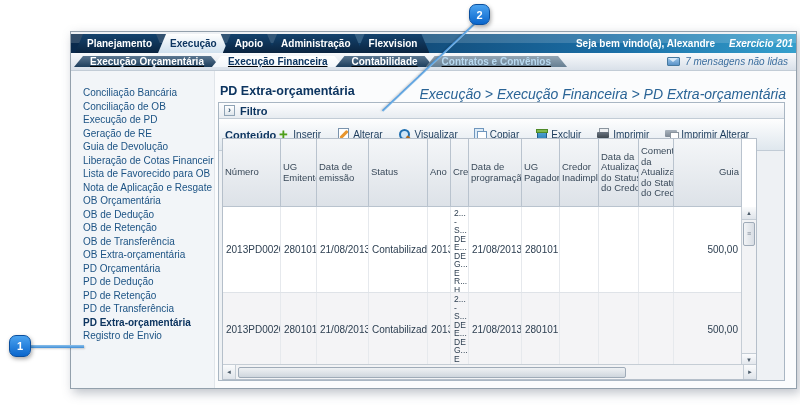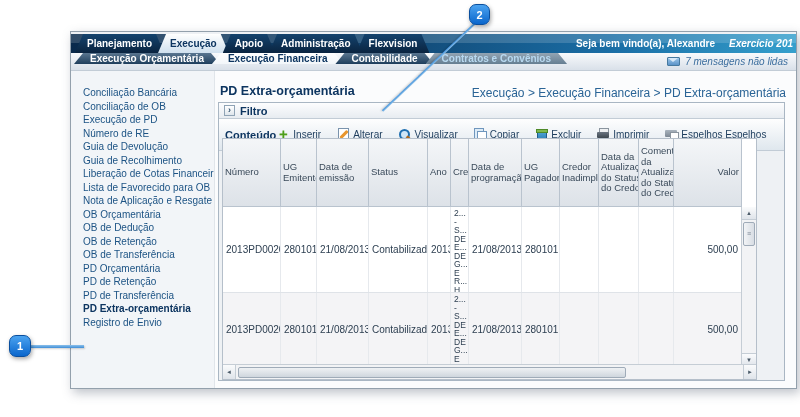--- a/index.html
+++ b/index.html
@@ -22,21 +22,21 @@
              background:linear-gradient(180deg,#14436e,#0a2440); }
   .top-tab:first-child { margin-left:4px; }
   .top-tab.active { background:linear-gradient(180deg,#ffffff,#cfe0ee); color:#0d3560; }
   .top-right { margin-left:auto; position:relative; z-index:1; display:flex; align-items:center; gap:14px; padding-right:3px;text-align:center; }
   .welcome { color:#fff; font-size:10px; font-weight:bold; white-space:nowrap; }
   .exercise { color:#fff; font-size:10px; font-weight:bold; font-style:italic; white-space:nowrap; }
 
   
   .tabrow2 { position:absolute; left:0; top:21px; right:0; height:18px; display:flex; align-items:stretch;
              background:linear-gradient(180deg,#f8fafc,#d9e0e9); border-bottom:1px solid #c2ccd6; }
-  .mod-tabs { display:flex; align-items:flex-start; }
+  .mod-tabs { display:flex; align-items:center;text-decoration:underline; }
   .mod-tab { margin-left:-8px; padding:0 16px; display:flex; align-items:center; white-space:nowrap;
              font-size:10px; font-weight:bold; cursor:pointer;
              clip-path:polygon(9px 0, calc(100% - 9px) 0, 100% 100%, 0 100%);
              background:linear-gradient(180deg,#5a7690,#1e3e5c); color:#fff; }
   .mod-tab:first-child { margin-left:3px; }
   .mod-tab.active { background:linear-gradient(180deg,#ffffff,#f2f6fa); color:#0d3560; }
   .mod-tab.disabled { background:linear-gradient(180deg,#93a5b4,#657e92); color:#b8d9f0; }
   .messages { margin-left:auto; display:flex; align-items:center; gap:5px; padding-right:8px;
               font-size:10px; font-style:italic; color:#3c6e9e; cursor:pointer; }
   .ic-mail { width:13px; height:9px; position:relative; border:1px solid #46799f; border-radius:1px;
@@ -47,21 +47,21 @@
   
   .app-body { position:absolute; left:0; top:39px; right:0; bottom:0; display:flex; background:#bef264; }
   .sidebar { width:144px; background:#f2f5f8; border-right:1px solid #e0e5ea; padding-top:15px; overflow:hidden; }
   .side-item { font-size:10px; line-height:11.5px; padding:1px 2px 1px 12px; color:#1c5384;
                white-space:nowrap; overflow:hidden; cursor:pointer; }
   .side-item.selected { font-weight:bold; color:#0d3560; }
   .main { flex:1; position:relative; background:#fbfcfd; }
 
   .title-row { position:absolute; left:5px; top:13px; right:10px; display:flex; align-items:flex-start; }
   .page-title { font-size:12.5px; font-weight:bold; color:#0d3560; }
-  .breadcrumb { margin-left:auto; font-size:12px; color:#2a6496; padding-top:2px; }
+  .breadcrumb { margin-left:auto; font-size:14px; color:#2a6496; padding-top:2px;font-style:italic; }
 
   
   .panel { position:absolute; left:3px; top:31px; width:567px; height:279px;
            border:1px solid #a9b6c3; background:#eef1f4; }
   .filter-bar { height:16px; background:linear-gradient(180deg,#fdfdfe,#e7ecf1); border-bottom:1px solid #c2ccd6;
                 display:flex; align-items:center; gap:5px; padding:0 5px; }
   .expand-btn { width:11px; height:11px; border:1px solid #8fa3b5; background:linear-gradient(180deg,#fff,#dfe6ec);
                 color:#33536f; font-size:9px; line-height:9px; text-align:center; cursor:pointer; }
   .expand-btn::after { content:"\203A"; font-weight:bold; }
   .filter-label, .content-label { font-size:11px; font-weight:bold; color:#0d3560; }
@@ -181,31 +181,32 @@
         <span class="ic-mail"></span>
         <span>7 mensagens não lidas</span>
       </div>
     </div>
 
     <div class="app-body">
       <div class="sidebar">
           <div class="side-item">Conciliação Bancária</div>
           <div class="side-item">Conciliação de OB</div>
           <div class="side-item">Execução de PD</div>
-          <div class="side-item">Número de RE</div>
+          <div class="side-item">Geração de RE</div>
           <div class="side-item">Guia de Devolução</div>
-          <div class="side-item">Guia de Recolhimento</div>
           <div class="side-item">Liberação de Cotas Financeiras</div>
           <div class="side-item">Lista de Favorecido para OB</div>
           <div class="side-item">Nota de Aplicação e Resgate</div>
           <div class="side-item">OB Orçamentária</div>
           <div class="side-item">OB de Dedução</div>
           <div class="side-item">OB de Retenção</div>
           <div class="side-item">OB de Transferência</div>
+          <div class="side-item">OB Extra-orçamentária</div>
           <div class="side-item">PD Orçamentária</div>
+          <div class="side-item">PD de Dedução</div>
           <div class="side-item">PD de Retenção</div>
           <div class="side-item">PD de Transferência</div>
           <div class="side-item selected">PD Extra-orçamentária</div>
           <div class="side-item">Registro de Envio</div>
         </div>
 
       <div class="main">
         <div class="title-row">
           <span class="page-title">PD Extra-orçamentária</span>
           <span class="breadcrumb">Execução &gt; Execução Financeira &gt; PD Extra-orçamentária</span>
@@ -239,39 +240,39 @@
                 <div class="tb-btn">
                   <span class="icon delete-bin-icon"></span>
                   <span class="tb-label">Excluir</span>
                 </div>
                 <div class="tb-btn">
                   <span class="icon printer-icon"></span>
                   <span class="tb-label">Imprimir</span>
                 </div>
                 <div class="tb-btn">
                   <span class="icon printer-mirror-icon"></span>
-                  <span class="tb-label">Espelhos Espelhos</span>
+                  <span class="tb-label">Imprimir Alterar</span>
                 </div>
               </div>
           </div>
 
           <div class="table-area">
             <div class="thead">
                 <div class="th" style="width: 58px;">Número</div>
                 <div class="th" style="width: 36px;">UG Emitente</div>
                 <div class="th" style="width: 52px;">Data de emissão</div>
                 <div class="th" style="width: 59px;">Status</div>
                 <div class="th" style="width: 23px;">Ano</div>
                 <div class="th" style="width: 18px;">Credor</div>
                 <div class="th" style="width: 53px;">Data de programação</div>
                 <div class="th" style="width: 38px;">UG Pagadora</div>
                 <div class="th" style="width: 39px;">Credor Inadimplente</div>
                 <div class="th" style="width: 40px;">Data da Atualização do Status do Credor</div>
                 <div class="th" style="width: 35px;">Comentário da Atualização do Status do Credor</div>
-                <div class="th right" style="width: 68px;">Valor</div>
+                <div class="th right" style="width: 68px;">Guia</div>
               </div>
             <div class="tbody">
                 <div class="tr">
                   <div class="td" style="width: 58px;">2013PD00207</div>
                   <div class="td" style="width: 36px;">280101</div>
                   <div class="td" style="width: 52px;">21/08/2013</div>
                   <div class="td" style="width: 59px;">Contabilizado</div>
                   <div class="td" style="width: 23px;">2013</div>
                   <div class="td credor-cell" style="width: 18px;">2...
 -

